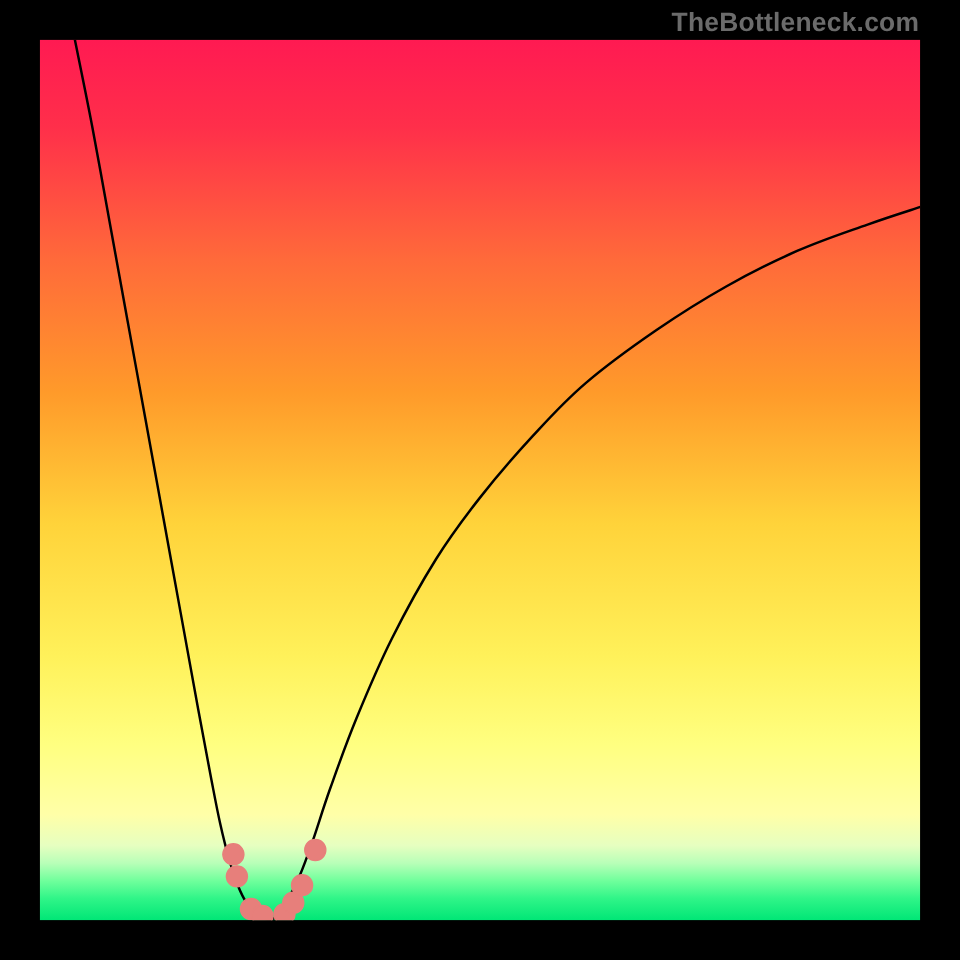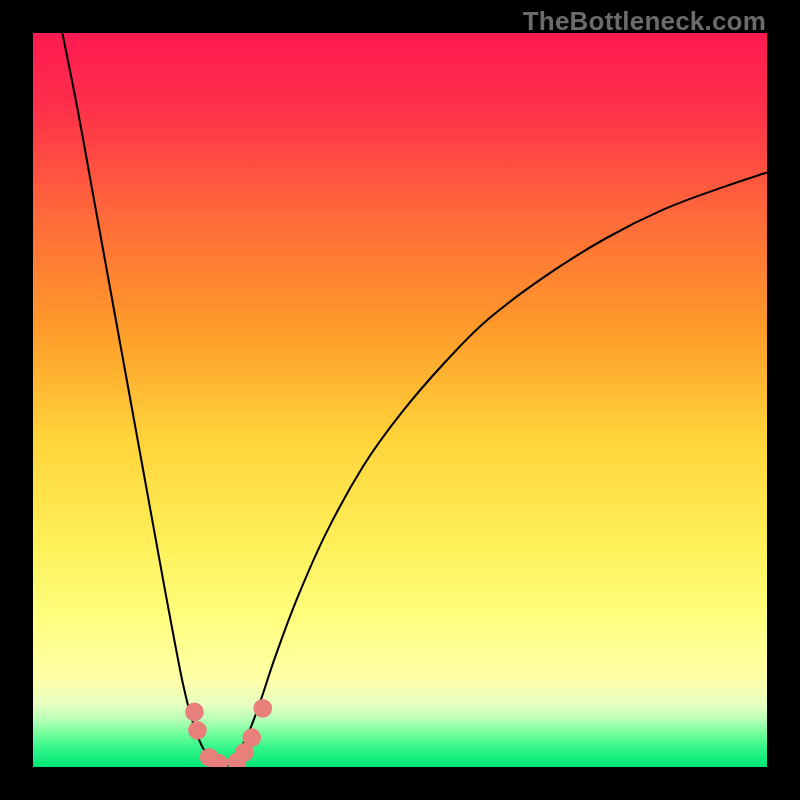--- a/index.html
+++ b/index.html
@@ -26,21 +26,21 @@
   }
   .gradient {
     position: absolute;
     inset: 0;
   }
   .watermark {
     position: absolute;
     top: 6px;
     right: 34px;
     font-family: Arial, Helvetica, sans-serif;
-    font-size: 26px;
+    font-size: 22px;
     font-weight: 600;
     color: #6b6b6b;
     letter-spacing: 0.2px;
   }
   .curve {
     position: absolute;
     inset: 0;
   }
   .markers {
     position: absolute;

